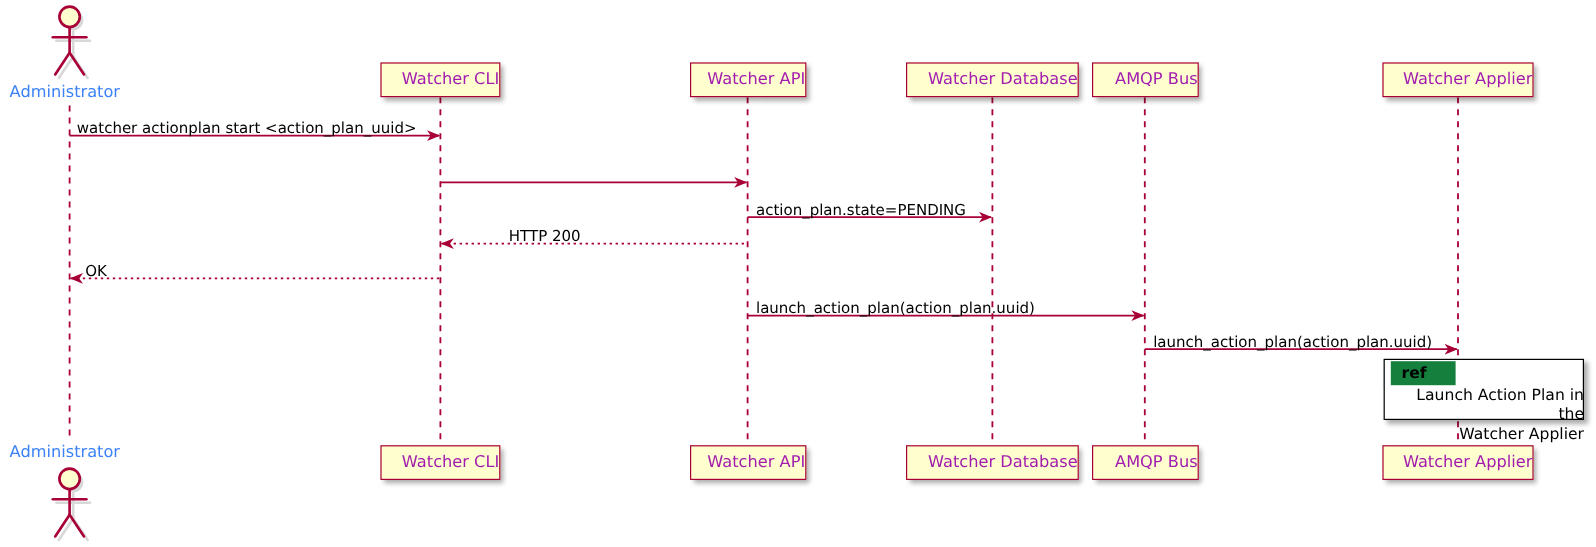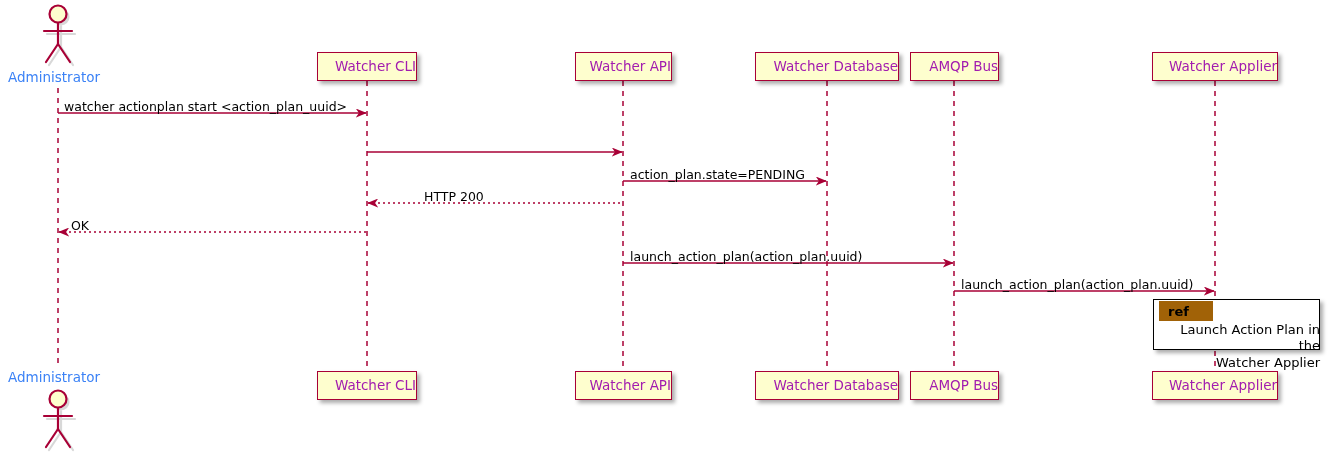--- a/index.html
+++ b/index.html
@@ -54,21 +54,21 @@
     position: absolute;
     background: #FFFFFF;
     border: 1.5px solid #000000;
     box-sizing: border-box;
     box-shadow: 3px 3px 4px rgba(0,0,0,0.33);
   }
   .ref-tab {
     position: absolute;
     left: 0;
     top: 0;
-    background: #a16207;
+    background: #15803d;
     box-sizing: border-box;
     font-weight: bold;
     font-size: 13px;
     color: #000000;
     display: flex;
     align-items: center;
     padding-left: 9px;
     line-height: 1;
   }
   .ref-body {

